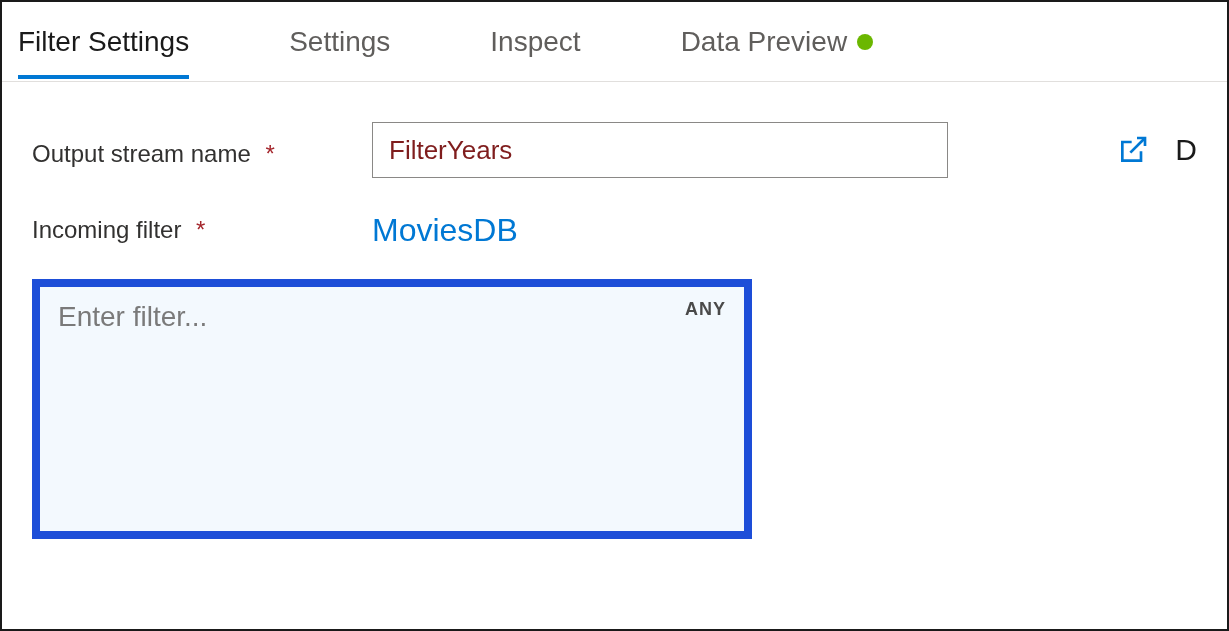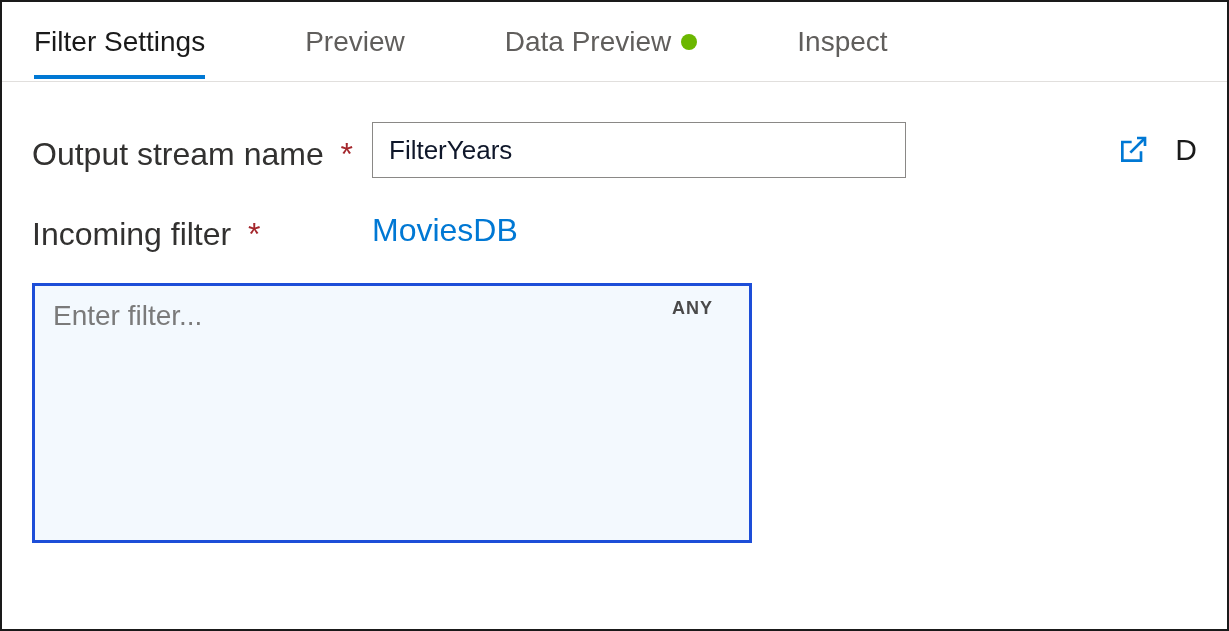--- a/index.html
+++ b/index.html
@@ -12,21 +12,21 @@
       background: #ffffff;
       width: 1229px;
       height: 631px;
       border: 2px solid #1a1a1a;
       color: #323130;
       overflow: hidden;
     }
     .tabs {
       display: flex;
       align-items: center;
-      padding: 0 32px;
+      padding: 0 16px;
       border-bottom: 1px solid #e1dfdd;
       height: 80px;
     }
     .tab {
       padding: 20px 0;
       font-size: 28px;
       color: #605e5c;
       cursor: pointer;
       position: relative;
       margin-right: 100px;
@@ -57,59 +57,59 @@
     .form {
       padding: 40px 30px 0 30px;
     }
     .form-row {
       display: flex;
       align-items: flex-start;
       margin-bottom: 30px;
     }
     .form-label {
       width: 340px;
-      font-size: 32px;
+      font-size: 24px;
       color: #323130;
       padding-top: 8px;
     }
     .required {
       color: #a4262c;
       margin-left: 8px;
     }
     .text-input {
-      width: 534px;
+      width: 576px;
       height: 56px;
       border: 1px solid #8a8886;
       padding: 8px 16px;
       font-size: 26px;
-      color: #0f172a;
+      color: #7f1d1d;
       font-family: inherit;
     }
     .link-value {
       font-size: 32px;
       color: #0078d4;
       cursor: pointer;
       padding-top: 4px;
     }
     .filter-box {
       position: relative;
       width: 720px;
       height: 260px;
-      border: 3px solid #1d4ed8;
+      border: 8px solid #1d4ed8;
       background: #f3f9fe;
       padding: 14px 18px;
     }
     .filter-placeholder {
       font-size: 28px;
       color: #7a7a7a;
     }
     .filter-any {
       position: absolute;
       top: 12px;
-      right: 36px;
+      right: 18px;
       font-size: 18px;
       font-weight: 700;
       color: #4a4a4a;
       letter-spacing: 1px;
     }
     .row-extra {
       display: flex;
       align-items: center;
       gap: 20px;
       margin-left: auto;
@@ -134,28 +134,28 @@
     }
   </style>
 </head>
 <body>
 
 <div class="tabs">
   <div class="tab active">
     <span>Filter Settings</span>
   </div>
   <div class="tab">
-    <span>Preview</span>
+    <span>Settings</span>
+  </div>
+  <div class="tab">
+    <span>Inspect</span>
   </div>
   <div class="tab">
     <span>Data Preview</span>
     <span class="status-dot"></span>
-  </div>
-  <div class="tab">
-    <span>Inspect</span>
   </div>
 </div>
 
 <div class="form">
 
   <div class="form-row">
     <div class="row1-wrap">
       <div class="form-label">
         <span>Output stream name</span>
         <span class="required">*</span>

